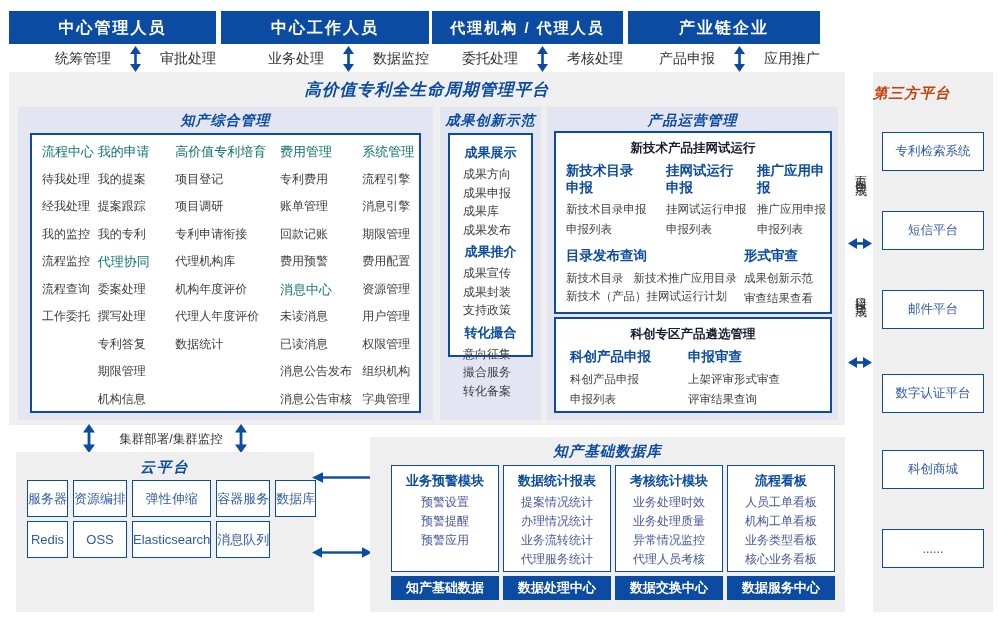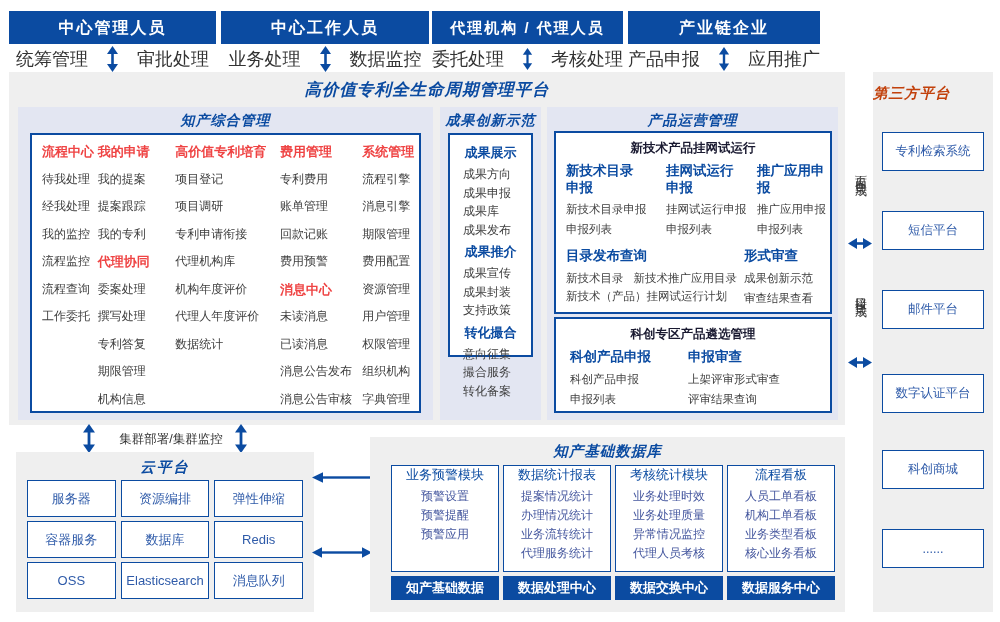--- a/index.html
+++ b/index.html
@@ -6,36 +6,36 @@
   #app{position:relative;width:1000px;height:622px;background:#fff;overflow:hidden;
        font-family:"Liberation Sans",sans-serif;}
   .abs{position:absolute;}
   svg{display:block;}
   .arr{fill:#0b4ba1;}
 
   
   .actor-group{position:absolute;top:11px;}
   .actor-box{background:#0b4ba1;color:#fff;font-weight:700;font-size:16px;text-align:center;
              height:33px;line-height:33px;letter-spacing:2px;white-space:nowrap;}
-  .actor-labels{display:flex;justify-content:center;align-items:center;gap:18px;height:30px;
-                color:#333;font-size:18px;white-space:nowrap;}
+  .actor-labels{display:flex;justify-content:flex-end;align-items:center;gap:18px;height:30px;
+                color:#333;font-size:14px;white-space:nowrap;}
 
   
   .main-panel{left:9px;top:72px;width:836px;height:353px;background:#efefef;}
   .platform-title{position:absolute;top:7px;left:0;width:100%;text-align:center;font-size:16.5px;
                   font-weight:700;font-style:italic;color:#0b4ba1;letter-spacing:1px;}
   .section{position:absolute;background:#e3e6f2;}
   .section-title{text-align:center;font-size:14px;font-weight:700;font-style:italic;color:#0b4ba1;
                  height:26px;line-height:26px;letter-spacing:1px;white-space:nowrap;}
   .wbox{position:absolute;background:#fff;border:2px solid #0b4ba1;box-sizing:border-box;}
 
   
   .ip-cols{display:flex;padding:3px 2px 0 10px;}
   .cell{height:27.5px;line-height:27.5px;font-size:12px;color:#3e3e3e;white-space:nowrap;}
-  .col-h{font-size:13px;font-weight:700;color:#ef4444;}
+  .col-h{font-size:13px;font-weight:400;color:#0f766e;}
 
   
   .ach-box{padding-top:5px;}
   .ach-h{height:25px;line-height:25px;text-align:center;font-size:13px;font-weight:700;color:#0b4ba1;white-space:nowrap;}
   .ach-i{height:18.5px;line-height:18.5px;padding-left:13px;font-size:12px;color:#3e3e3e;white-space:nowrap;}
 
   
   .po-title{text-align:center;font-weight:700;color:#191930;font-size:12.5px;margin-top:5px;
             height:20px;line-height:20px;white-space:nowrap;}
   .po-cols{display:flex;padding:2px 4px 0 10px;}
@@ -59,31 +59,31 @@
 
   
   .cluster-label{position:absolute;left:100px;top:431px;width:142px;text-align:center;
                  font-size:12.5px;color:#333;white-space:nowrap;}
 
   
   .cloud-panel{left:16px;top:452px;width:298px;height:160px;background:#efefef;}
   .cloud-title{position:absolute;top:6px;left:0;width:100%;text-align:center;font-size:14.5px;
                font-weight:700;font-style:italic;color:#0b4ba1;letter-spacing:2px;}
   .cloud-grid{position:absolute;left:11px;top:28px;width:276px;display:grid;
-              grid-template-columns:repeat(3,1fr);gap:4px 5px;}
+              grid-template-columns:repeat(5,1fr);gap:4px 5px;}
   .cloud-box{height:37px;background:#fff;border:1.5px solid #0b4ba1;box-sizing:border-box;
              display:flex;align-items:center;justify-content:center;font-size:13px;color:#2f5ba9;white-space:nowrap;}
 
   
   .data-panel{left:370px;top:437px;width:475px;height:175px;background:#efefef;}
   .data-title{position:absolute;top:5px;left:0;width:100%;text-align:center;font-size:14.5px;
               font-weight:700;font-style:italic;color:#0b4ba1;letter-spacing:1px;}
   .module-box{position:absolute;top:28px;width:108px;height:107px;background:#fff;
               border:1.5px solid #0b4ba1;box-sizing:border-box;text-align:center;}
-  .module-h{font-size:13px;font-weight:400;color:#0b4ba1;white-space:nowrap;}
+  .module-h{margin-top:6px;font-size:13px;font-weight:700;color:#0b4ba1;white-space:nowrap;}
   .module-i{font-size:12px;color:#44569e;line-height:19px;white-space:nowrap;}
   .module-items{margin-top:3px;}
   .base-box{position:absolute;top:139px;width:108px;height:24px;background:#0b4ba1;color:#fff;
             font-weight:700;font-size:13px;text-align:center;line-height:24px;white-space:nowrap;}
 </style>
 </head>
 <body>
 
 <div id="app">
 

